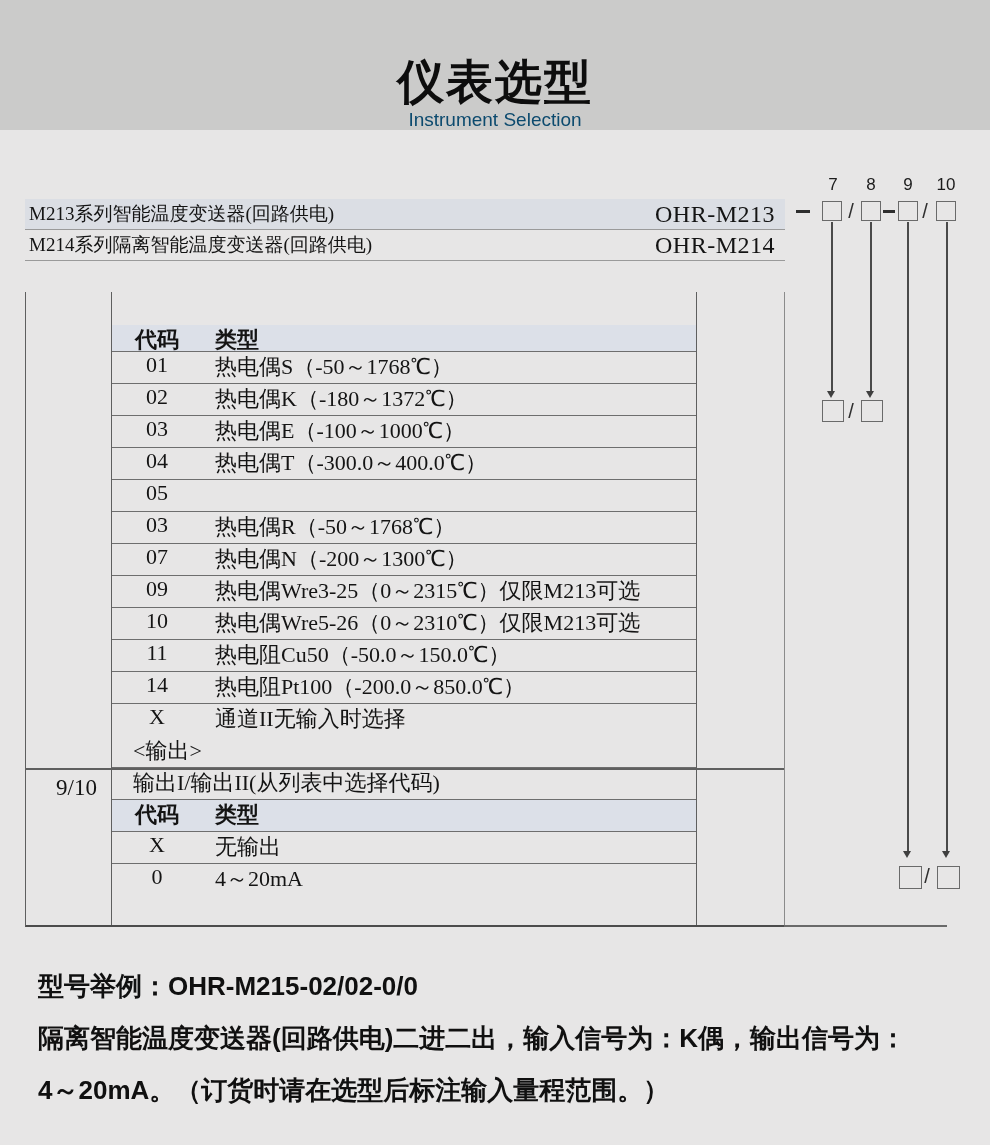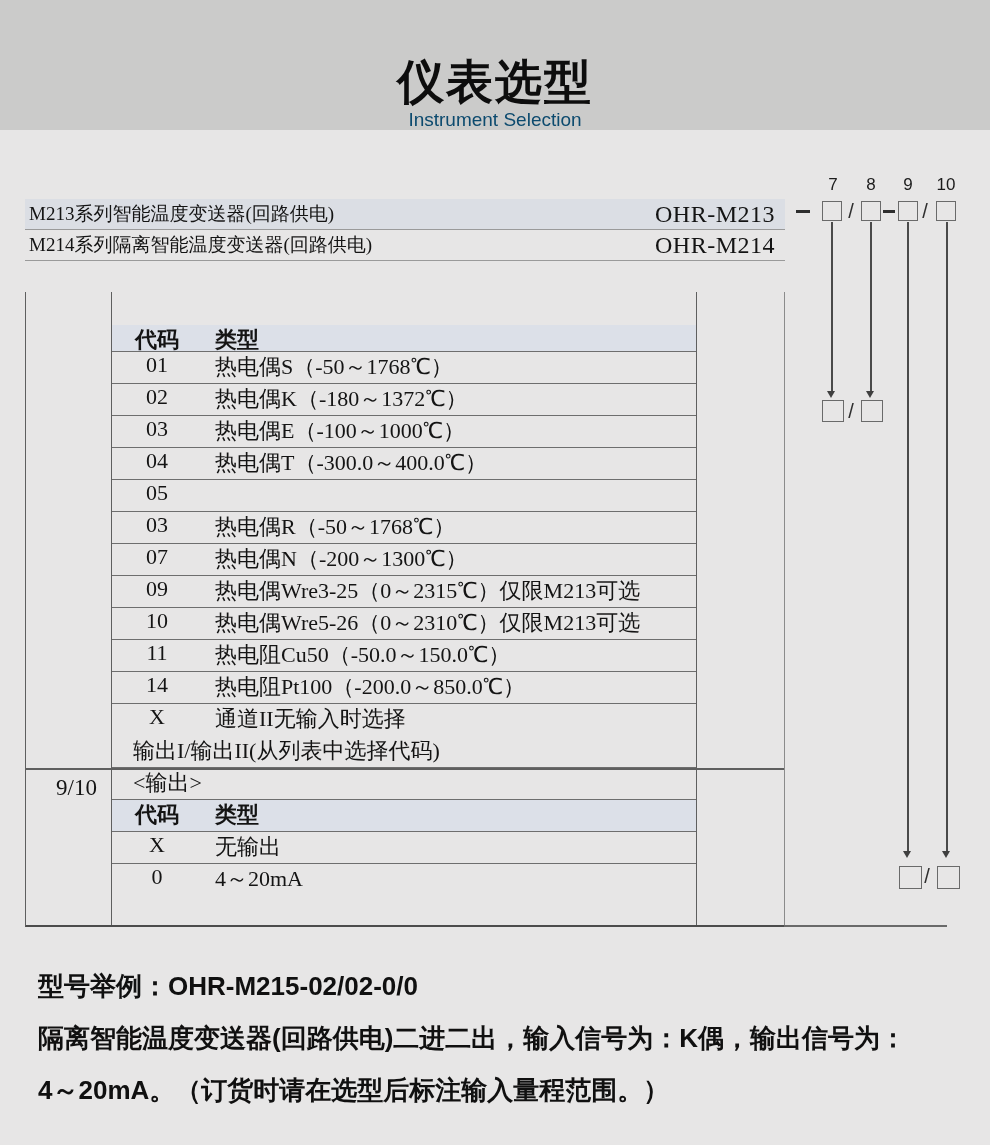--- a/index.html
+++ b/index.html
@@ -138,24 +138,24 @@
     <div class="t-row">
       <span class="t-code">14</span>
       <span class="t-type">热电阻Pt100（-200.0～850.0℃）</span>
     </div>
     <div class="t-row nob">
       <span class="t-code">X</span>
       <span class="t-type">通道II无输入时选择</span>
     </div>
 
     <div class="t-row">
+      <span class="t-full">&lt;输出&gt;</span>
+    </div>
+    <div class="t-row">
       <span class="t-full">输出I/输出II(从列表中选择代码)</span>
-    </div>
-    <div class="t-row">
-      <span class="t-full">&lt;输出&gt;</span>
     </div>
     <div class="t-row thead2">
       <span class="t-code">代码</span>
       <span class="t-type">类型</span>
     </div>
     <div class="t-row">
       <span class="t-code">X</span>
       <span class="t-type">无输出</span>
     </div>
     <div class="t-row lastrow">

